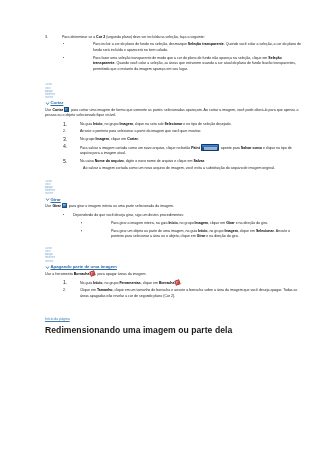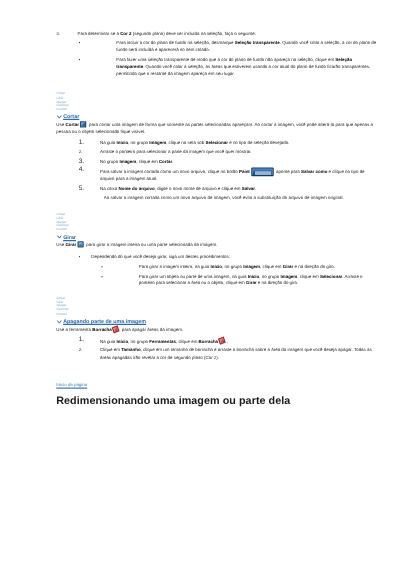--- a/index.html
+++ b/index.html
@@ -18,21 +18,21 @@
   .page {
     position: relative;
     width: 320px;
     height: 453px;
     padding: 0;
     box-sizing: border-box;
   }
   .content {
     position: absolute;
     left: 45px;
-    top: 25px;
+    top: 35px;
     width: 258px;
   }
 
   
   .para {
     font-size: 3.55px;
     line-height: 5.4px;
     color: #1c1c1c;
     margin: 0 0 3px 0;
     text-align: left;

